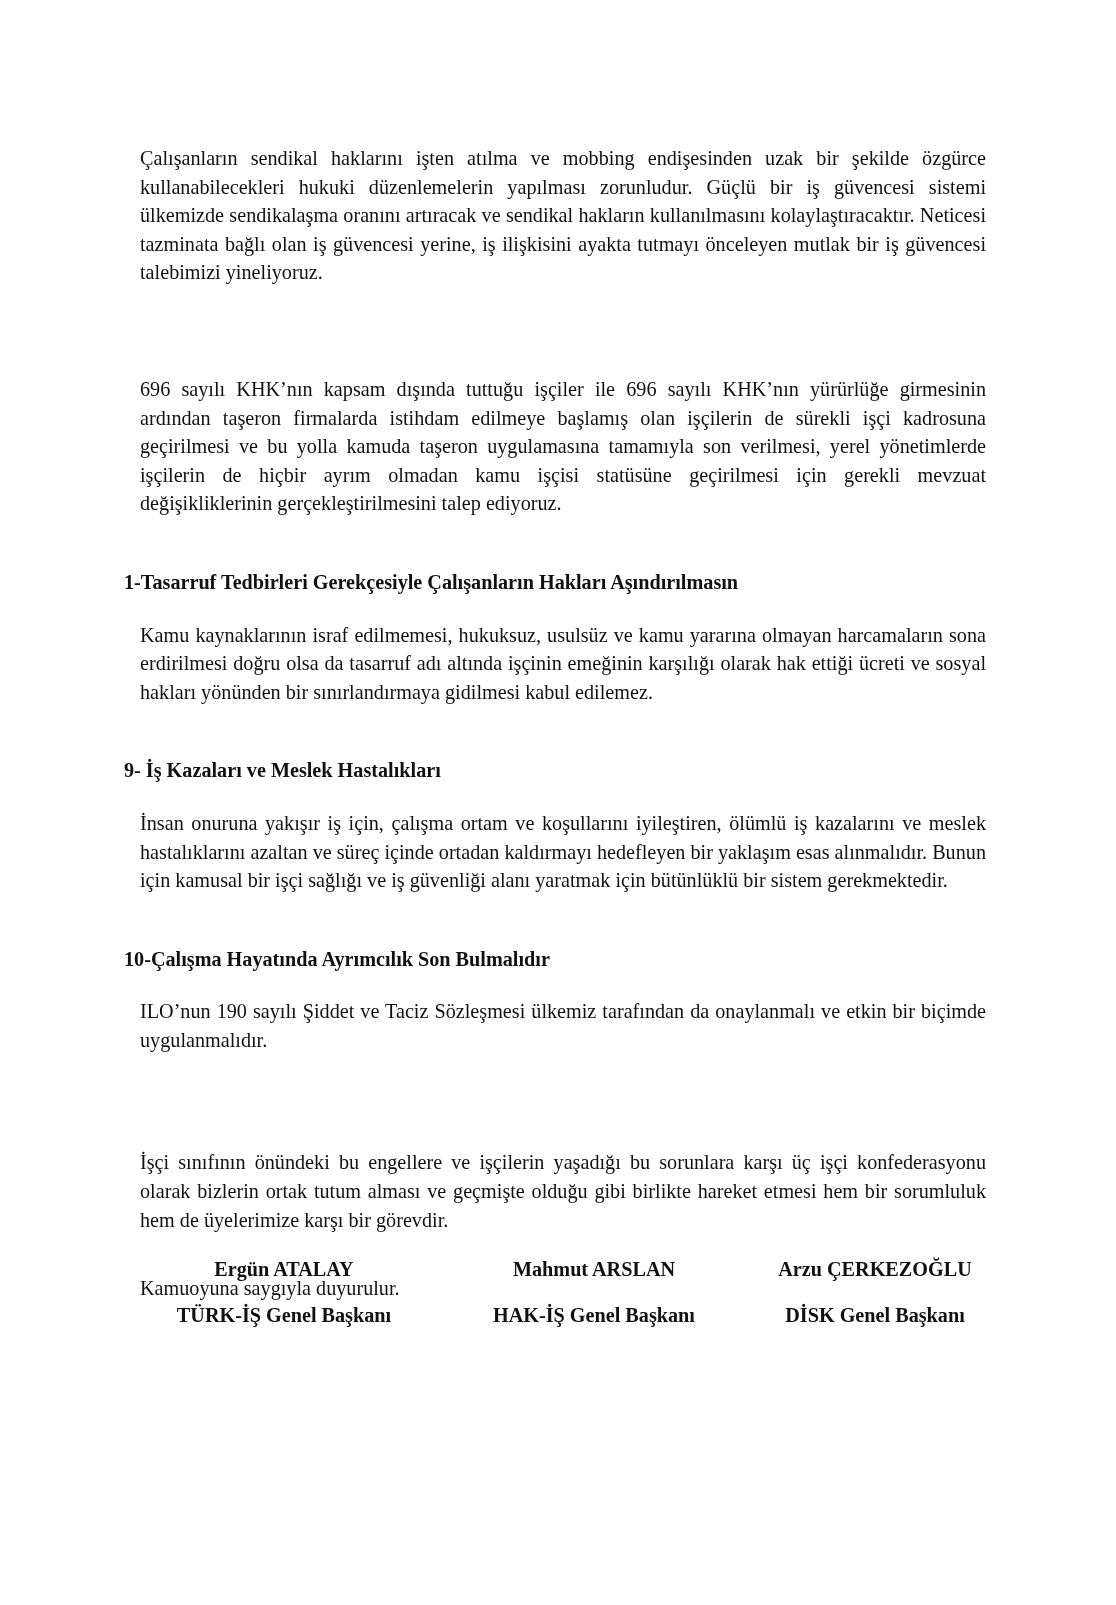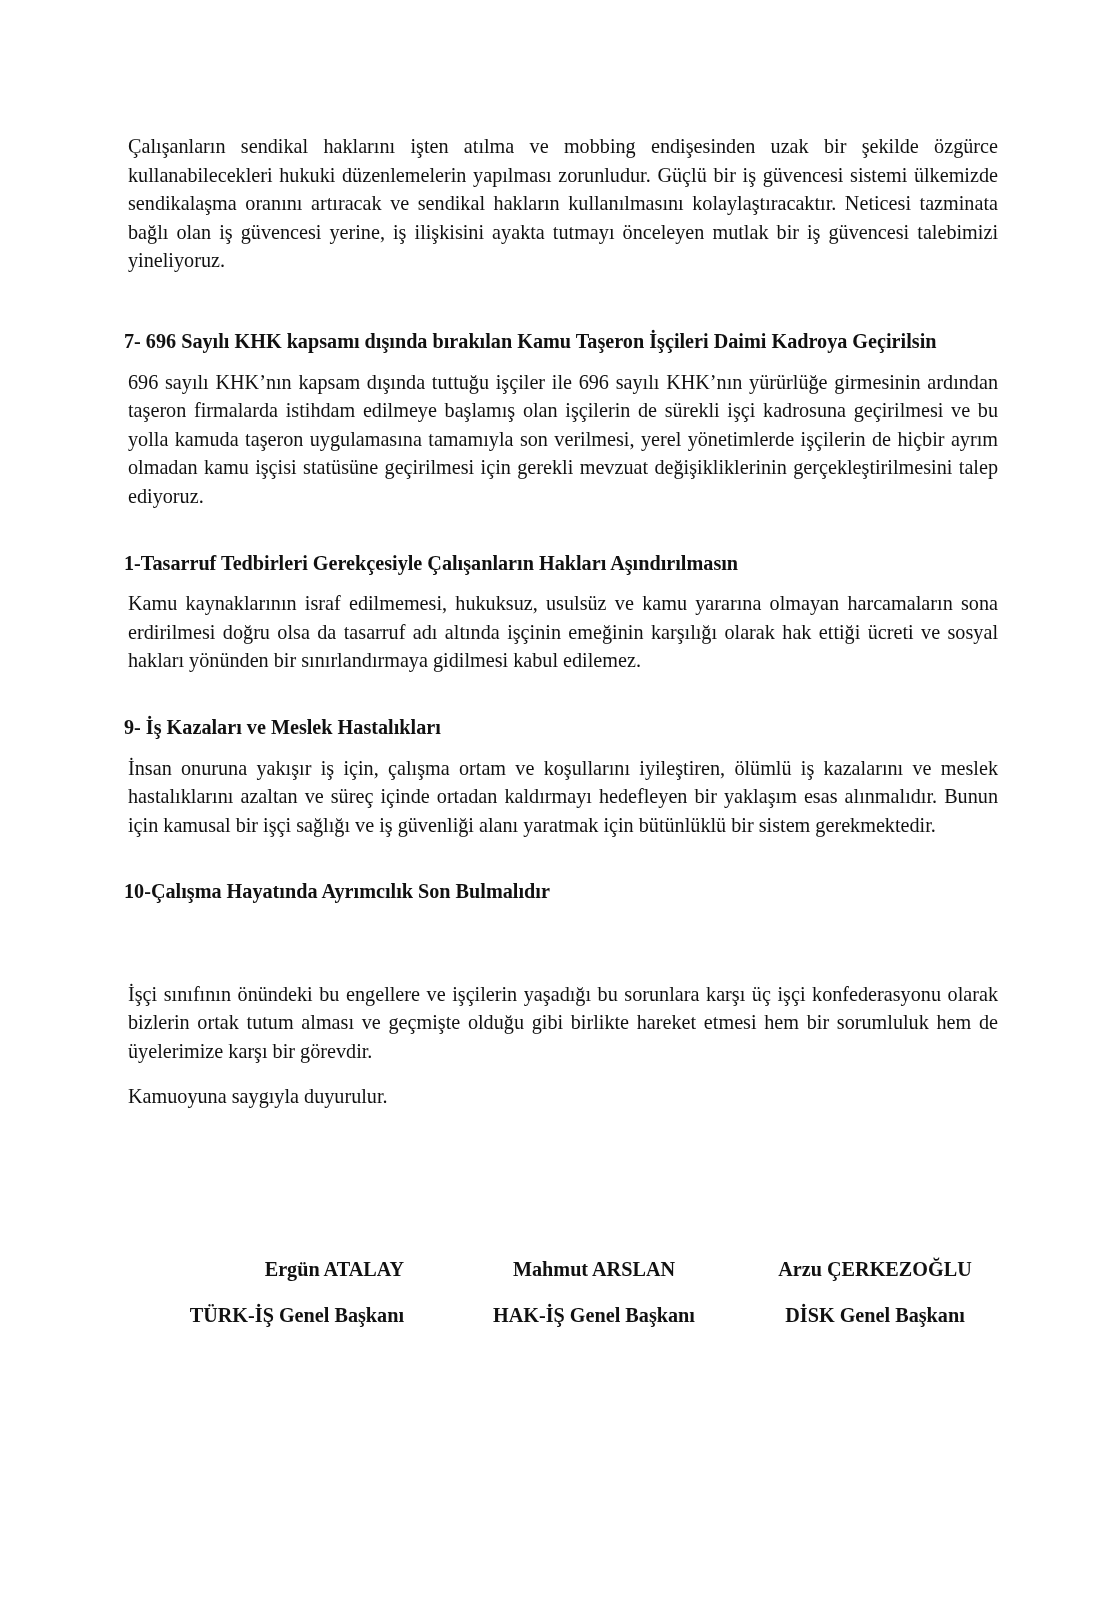--- a/index.html
+++ b/index.html
@@ -2,59 +2,59 @@
 <html><head>
 <meta charset="utf-8">
 <style>
   html, body { margin: 0; padding: 0; background: #ffffff; }
   body { width: 1116px; height: 1605px; position: relative; overflow: hidden; }
   .page {
     position: absolute; left: 124px; top: 128px; width: 878px;
     font-family: "Liberation Serif", "DejaVu Serif", serif;
     font-size: 20.2px; line-height: 28.6px; color: #111111;
   }
-  p { margin: 4px; text-align: justify; }
+  p { margin: 16px; text-align: justify; }
   .gap-sm { height: 8px; }
   .gap-md { height: 26px; }
   .gap-lg { height: 54px; }
   h2 { margin: 0; font-size: 20.2px; line-height: 28.6px; font-weight: bold; text-align: justify; }
   .last { text-align-last: left; }
   .sigs { position: absolute; left: 124px; top: 1255px; width: 880px; font-family: "Liberation Serif", "DejaVu Serif", serif; font-weight: bold; font-size: 20.2px; color: #111; }
   .sig { position: absolute; text-align: center; }
   .sig .name { line-height: 28px; }
   .sig .title { line-height: 28px; margin-top: 18px; }
-  .s1 { left: 40px; width: 240px; text-align: right; }
+  .s1 { left: 40px; width: 240px; }
   .s2 { left: 350px; width: 240px; text-align: center; }
   .s3 { left: 631px; width: 240px; }
 </style>
 </head>
 <body>
 
 <div class="page">
   <p class="last">Çalışanların sendikal haklarını işten atılma ve mobbing endişesinden uzak bir şekilde özgürce kullanabilecekleri hukuki düzenlemelerin yapılması zorunludur. Güçlü bir iş güvencesi sistemi ülkemizde sendikalaşma oranını artıracak ve sendikal hakların kullanılmasını kolaylaştıracaktır. Neticesi tazminata bağlı olan iş güvencesi yerine, iş ilişkisini ayakta tutmayı önceleyen mutlak bir iş güvencesi talebimizi yineliyoruz.</p>
   <div class="gap-sm"></div>
   <div class="gap-lg" style="height:40px"></div>
 
-  <h2 class="last">7- 696 Sayılı KHK kapsamı dışında bırakılan Kamu Taşeron İşçileri Daimi Kadroya Geçirilsin</h2>
   <div class="gap-sm"></div>
   <p class="last">696 sayılı KHK’nın kapsam dışında tuttuğu işçiler ile 696 sayılı KHK’nın yürürlüğe girmesinin ardından taşeron firmalarda istihdam edilmeye başlamış olan işçilerin de sürekli işçi kadrosuna geçirilmesi ve bu yolla kamuda taşeron uygulamasına tamamıyla son verilmesi, yerel yönetimlerde işçilerin de hiçbir ayrım olmadan kamu işçisi statüsüne geçirilmesi için gerekli mevzuat değişikliklerinin gerçekleştirilmesini talep ediyoruz.</p>
   <div class="gap-md" style="height:34px"></div>
 
   <h2 class="last">1-Tasarruf Tedbirleri Gerekçesiyle Çalışanların Hakları Aşındırılmasın</h2>
   <div class="gap-sm"></div>
   <p class="last">Kamu kaynaklarının israf edilmemesi,  hukuksuz, usulsüz ve kamu yararına olmayan harcamaların sona erdirilmesi doğru olsa da tasarruf adı altında işçinin emeğinin karşılığı olarak hak ettiği ücreti ve sosyal hakları yönünden bir sınırlandırmaya gidilmesi kabul edilemez.</p>
   <div class="gap-md" style="height:34px"></div>
 
   <h2 class="last">9- İş Kazaları ve Meslek Hastalıkları</h2>
   <div class="gap-sm"></div>
   <p class="last">İnsan onuruna yakışır iş için, çalışma ortam ve koşullarını iyileştiren, ölümlü iş kazalarını ve meslek hastalıklarını azaltan ve süreç içinde ortadan kaldırmayı hedefleyen bir yaklaşım esas alınmalıdır. Bunun için kamusal bir işçi sağlığı ve iş güvenliği alanı yaratmak için bütünlüklü bir sistem gerekmektedir.</p>
   <div class="gap-md" style="height:34px"></div>
 
   <h2 class="last">10-Çalışma Hayatında Ayrımcılık Son Bulmalıdır</h2>
   <div class="gap-sm"></div>
+  <p class="last">ILO’nun 190 sayılı Şiddet ve Taciz Sözleşmesi ülkemiz tarafından da onaylanmalı ve etkin bir biçimde uygulanmalıdır.</p>
   <div class="gap-lg" style="height:62px"></div>
 
   <p class="last">İşçi sınıfının önündeki bu engellere ve işçilerin yaşadığı bu sorunlara karşı üç işçi konfederasyonu olarak bizlerin ortak tutum alması ve geçmişte olduğu gibi birlikte hareket etmesi hem bir sorumluluk hem de üyelerimize karşı bir görevdir.</p>
   <div class="gap-sm"></div>
   <p>Kamuoyuna saygıyla duyurulur.</p>
 </div>
 
 <div class="sigs">
   <div class="sig s1">
     <div class="name">Ergün ATALAY</div>

